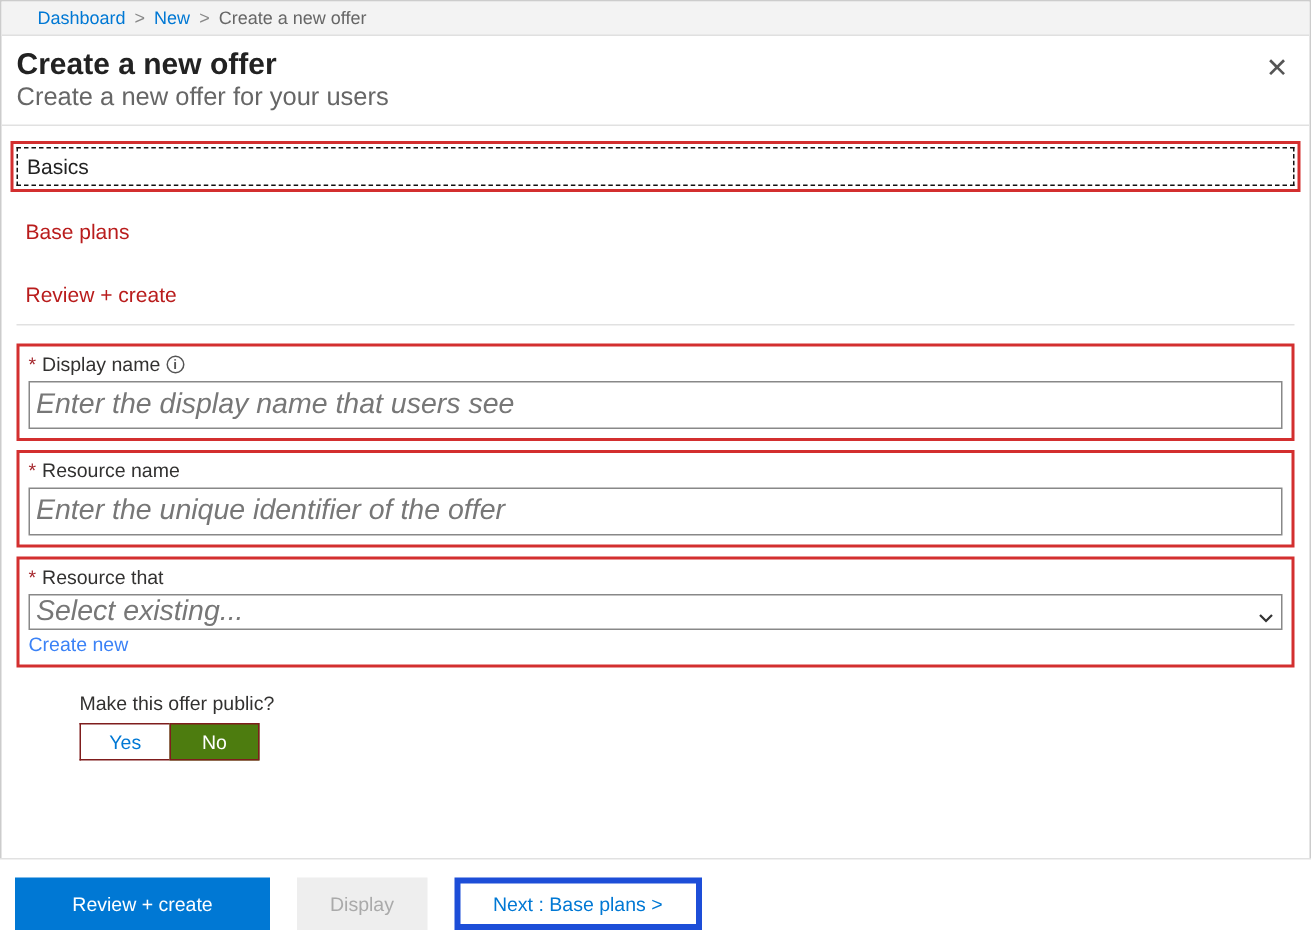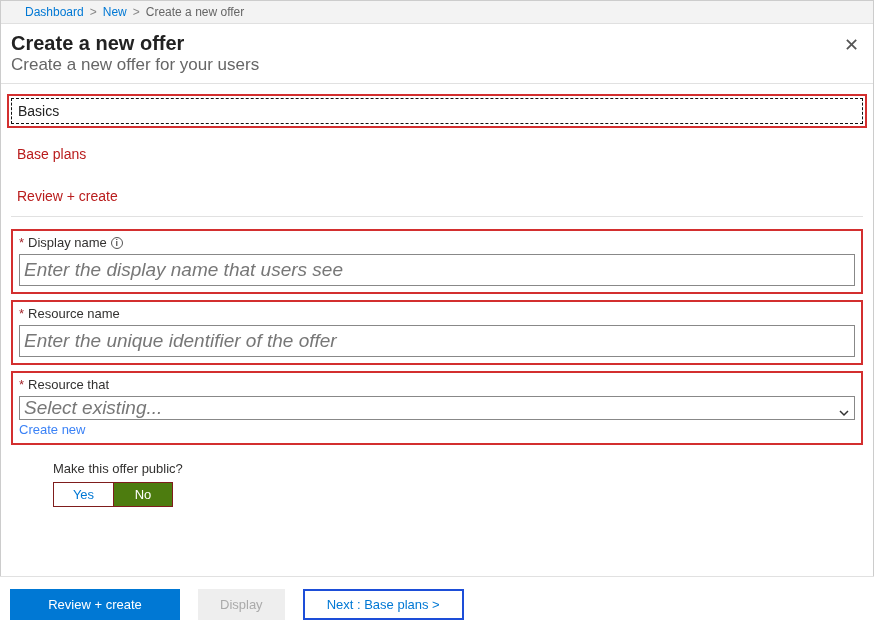--- a/index.html
+++ b/index.html
@@ -126,21 +126,21 @@
       background: #fff;
     }
     .btn {
       padding: 6px 22px;
       font-size: 13px;
       cursor: pointer;
       border: none;
     }
     .btn-primary { background: #0078d4; color: #fff; min-width: 170px; }
     .btn-disabled { background: #eee; color: #aaa; cursor: not-allowed; min-width: 80px; }
-    .btn-outline { background: #fff; color: #0078d4; border: 2px solid #1d4ed8; min-width: 140px; }
+    .btn-outline { background: #fff; color: #0078d4; border: 4px solid #1d4ed8; min-width: 140px; }
   </style>
 </head>
 <body>
 
 <div class="breadcrumb">
   <a>Dashboard</a>
   <span class="sep">&gt;</span>
   <a>New</a>
   <span class="sep">&gt;</span>
   <span>Create a new offer</span>

